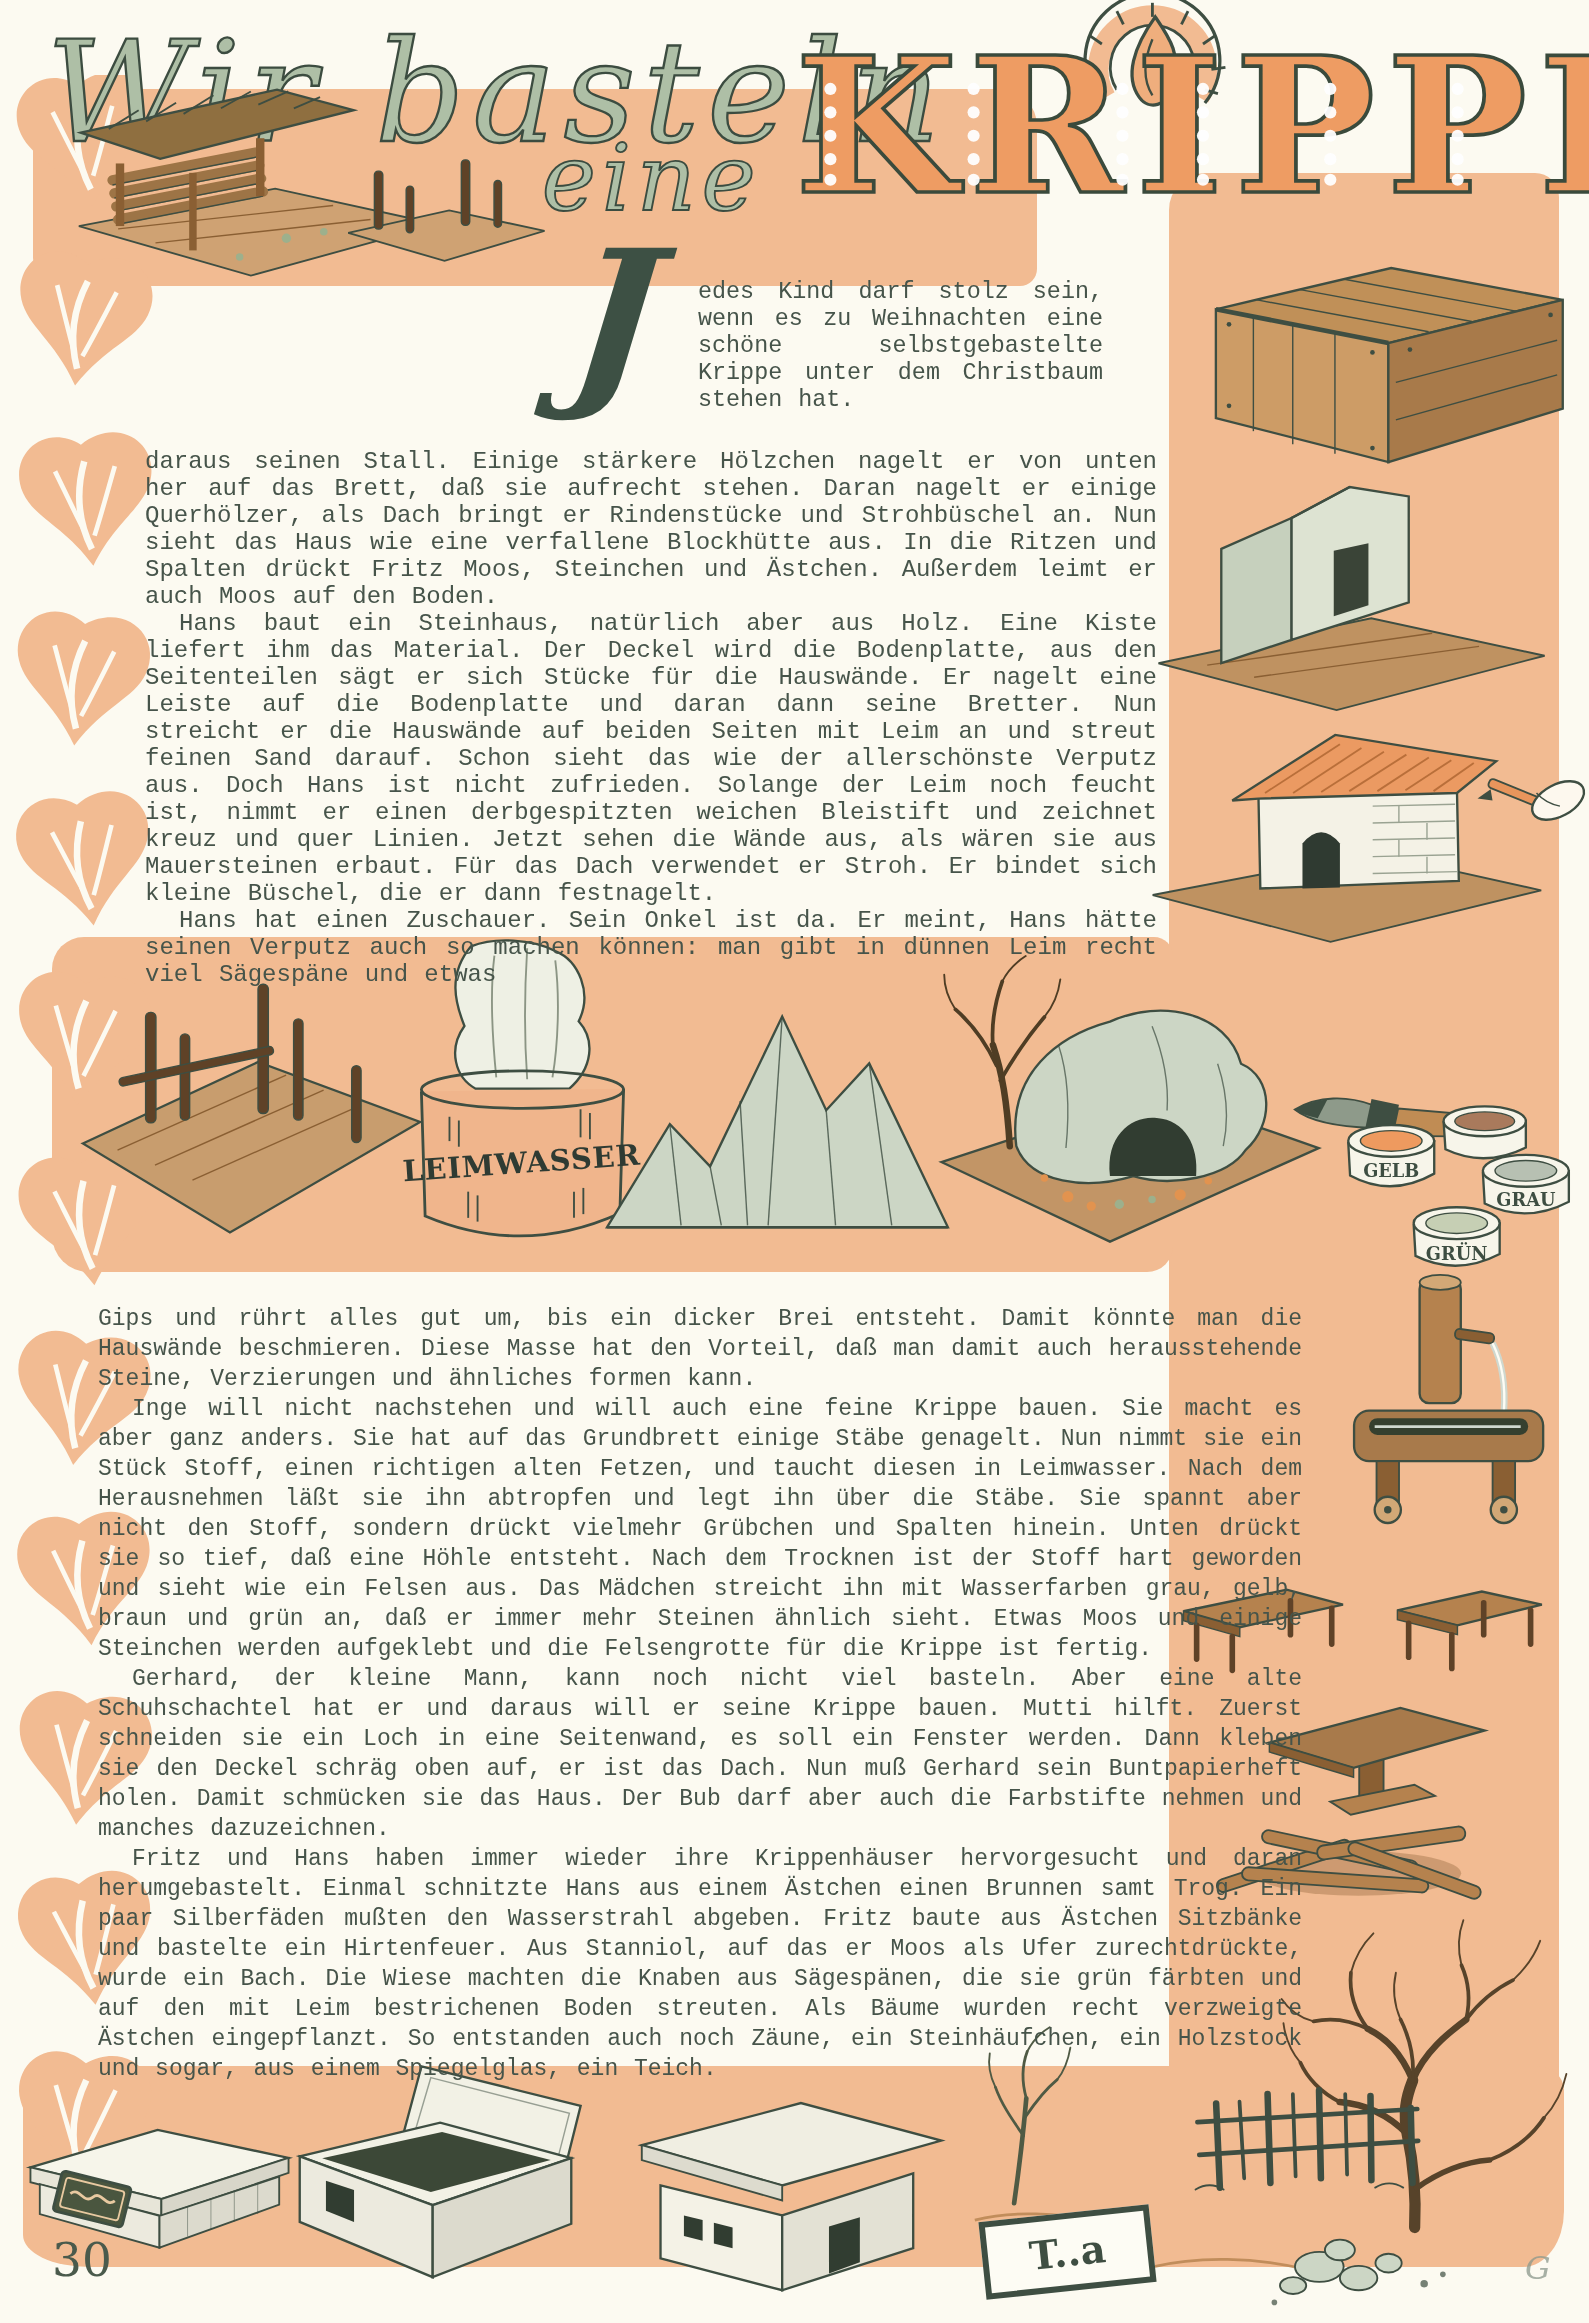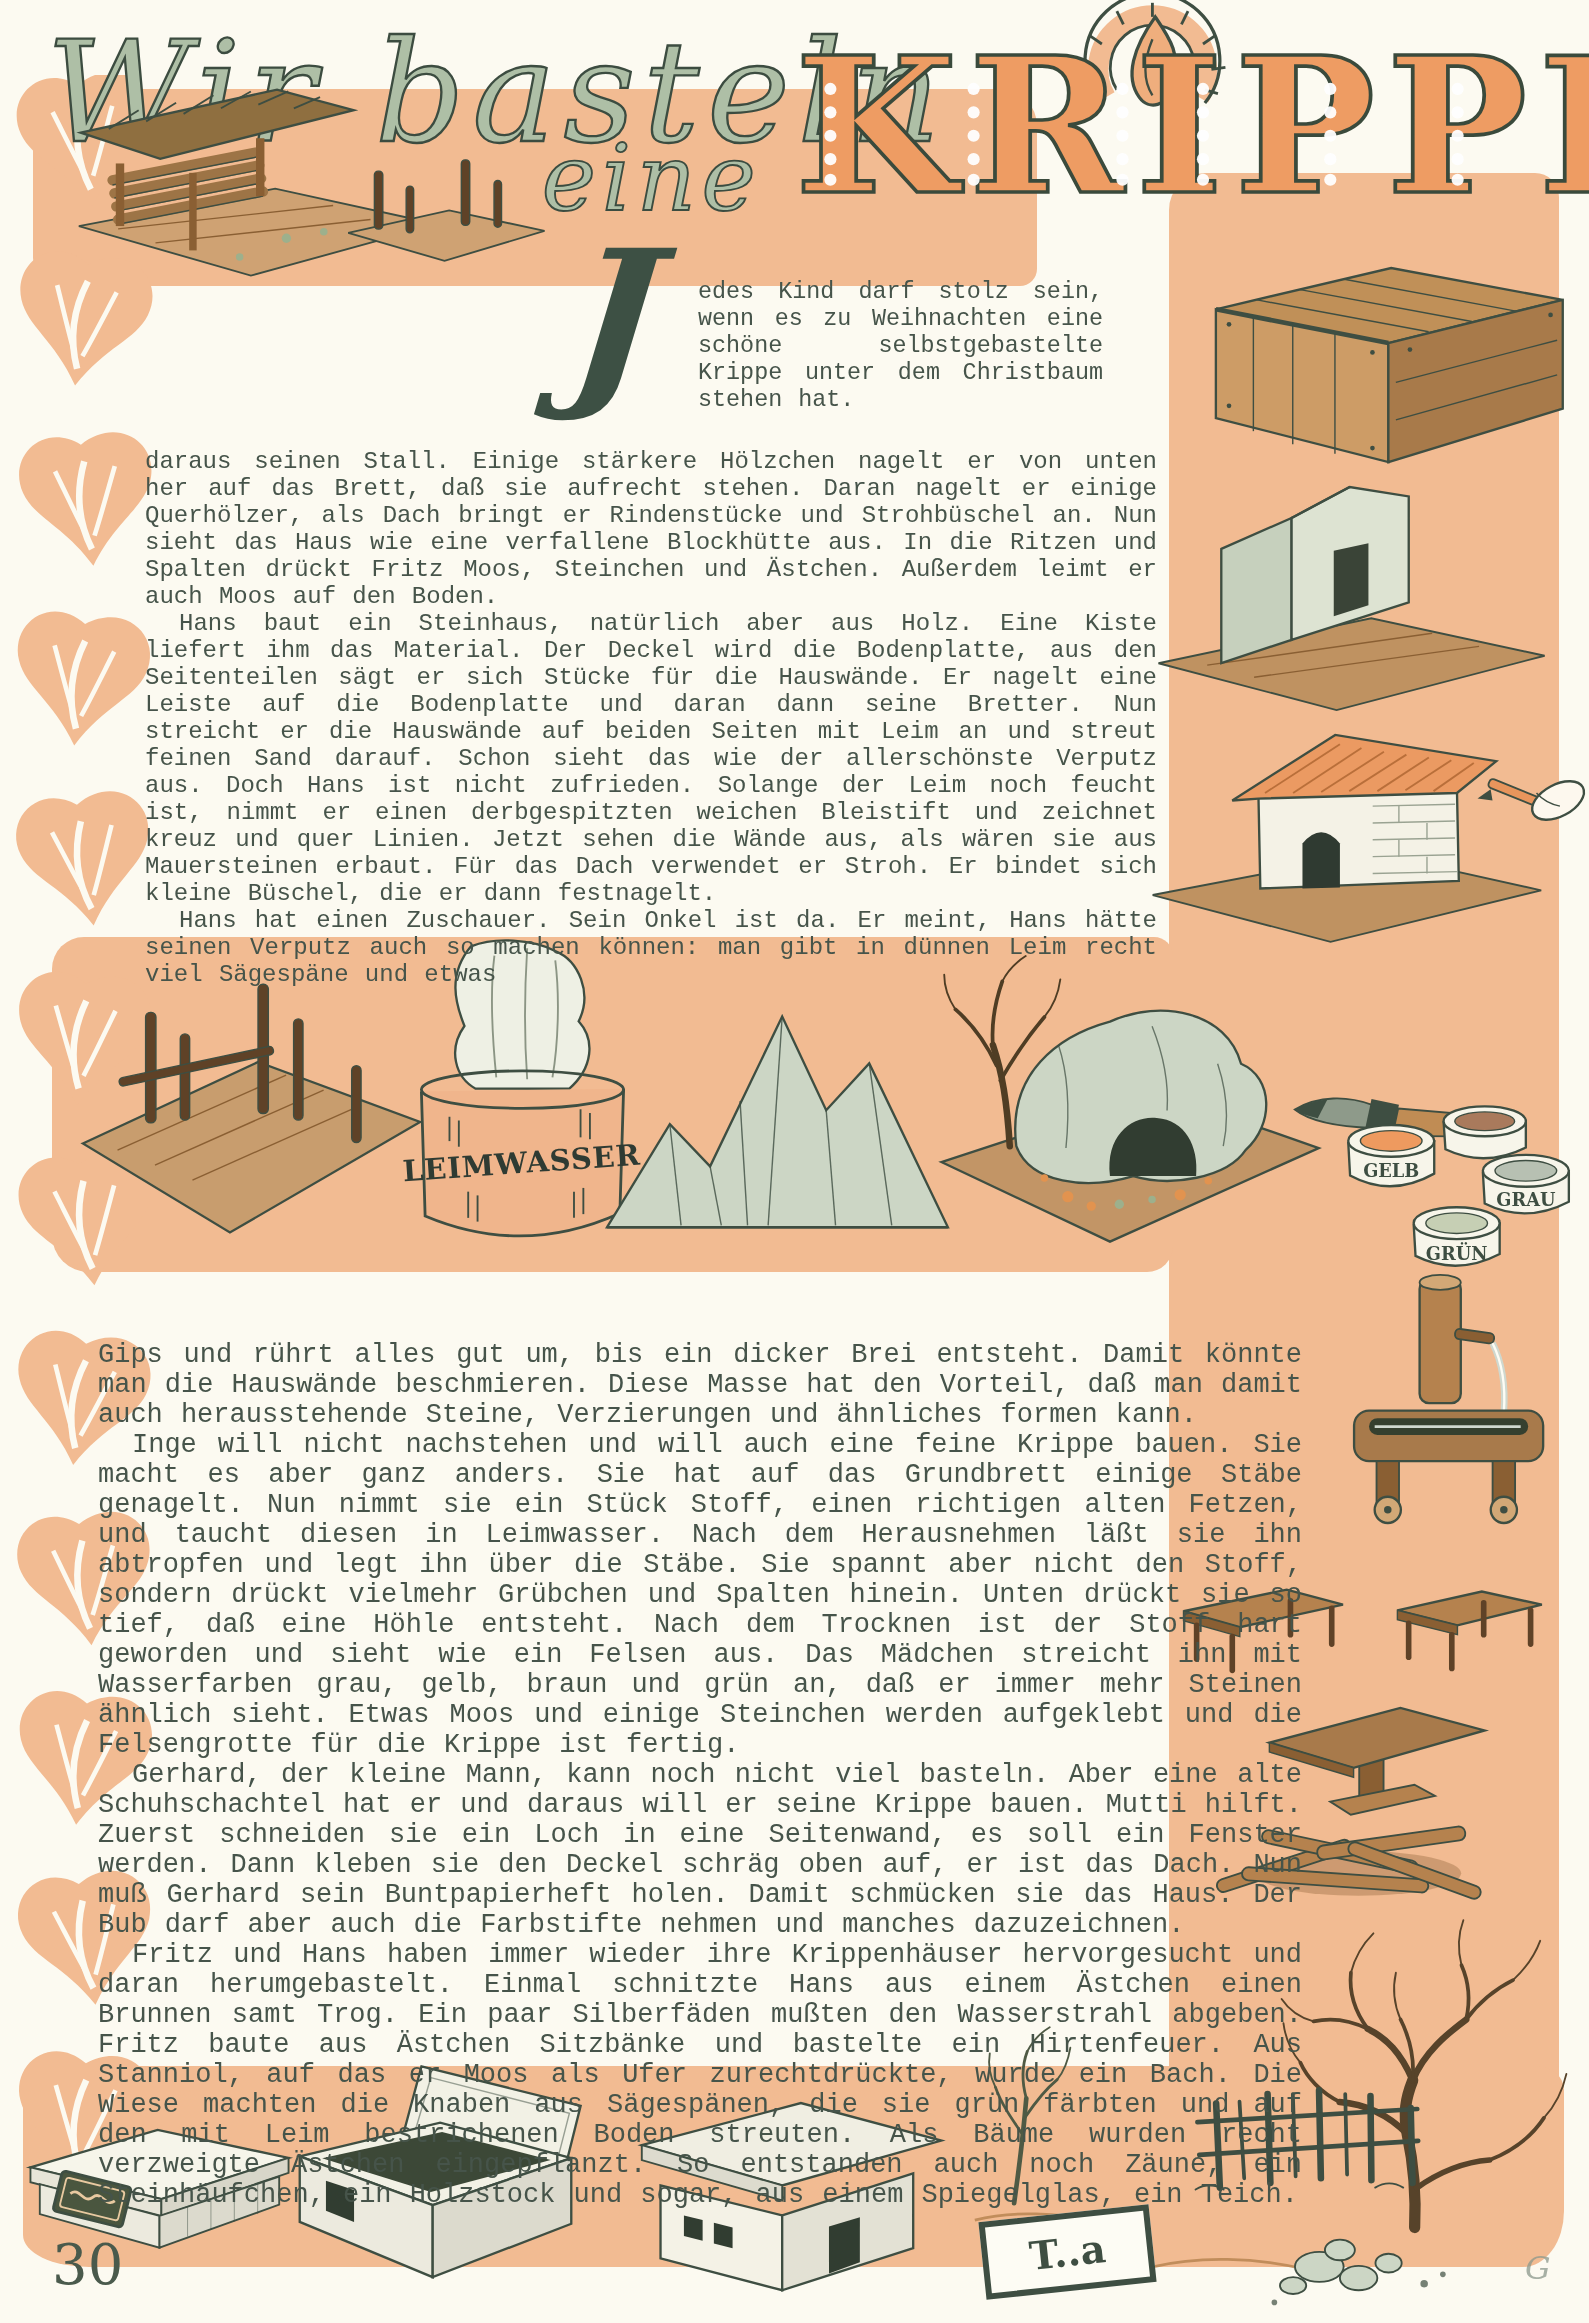--- a/index.html
+++ b/index.html
@@ -7,21 +7,21 @@
        font-family:"DejaVu Serif", serif;}
   .abs{position:absolute;}
   .band{position:absolute;background:#f2bb92;z-index:0;}
   .art{position:absolute;z-index:2;}
   .txt{position:absolute;z-index:3;color:#46544a;text-align:justify;
        font-family:Liberation Mono, monospace;}
   .txt p{margin:0;word-spacing:1.9px;}
   .indent{text-indent:34px;}
   #dropcap{position:absolute;z-index:3;left:573px;top:225px;font-size:184px;line-height:184px;
        font-style:italic;color:#3d5044;transform:skewX(-6deg);font-weight:bold;}
-  #page-number{position:absolute;z-index:4;left:52px;top:2232px;font-size:56px;color:#4a5a4c;}
+  #page-number{position:absolute;z-index:4;left:52px;top:2232px;font-size:47px;color:#4a5a4c;}
   #corner-mark{position:absolute;z-index:4;left:1525px;top:2249px;font-size:32px;font-style:italic;
        color:#8b988c;opacity:.75;}
   #signature-plaque{position:absolute;z-index:4;left:982px;top:2213px;width:159px;height:66px;
        background:#fdfcf4;border:6.6px solid #3e4e42;transform:rotate(-6deg);
        display:flex;align-items:center;justify-content:center;
        font-size:39px;font-weight:bold;color:#3e4e42;}
 </style>
 </head>
 <body>
 
@@ -355,21 +355,21 @@
   </g>
 
   <g>
     <path d="M84,152 L86,186 Q130,208 176,184 L176,150" fill="#f7f5ea" stroke="#3e4e42" stroke-width="2.5"></path>
     <ellipse cx="130" cy="151" rx="46" ry="17" fill="#f7f5ea" stroke="#3e4e42" stroke-width="2.5"></ellipse>
     <ellipse cx="130" cy="151" rx="33" ry="11" fill="#c6cfb4" stroke="#3e4e42" stroke-width="1.5"></ellipse>
     <text x="130" y="190" text-anchor="middle" font-family="DejaVu Serif, serif" font-weight="bold" font-size="19" fill="#3e4e42">GRÜN</text>
   </g>
 </svg>
 
-<div class="txt" style="left:98px;top:1304px;width:1204px;font-size:27px;line-height:30px;margin-top:36px;">
+<div class="txt" style="left:98px;top:1304px;width:1204px;font-size:23px;line-height:30px;">
   <p>Gips und rührt alles gut um, bis ein dicker Brei entsteht. Damit könnte man die Hauswände beschmieren. Diese Masse hat den Vorteil, daß man damit auch herausstehende Steine, Verzierungen und ähnliches formen kann.</p>
   <p class="indent">Inge will nicht nachstehen und will auch eine feine Krippe bauen. Sie macht es aber ganz anders. Sie hat auf das Grundbrett einige Stäbe genagelt. Nun nimmt sie ein Stück Stoff, einen richtigen alten Fetzen, und taucht diesen in Leimwasser. Nach dem Herausnehmen läßt sie ihn abtropfen und legt ihn über die Stäbe. Sie spannt aber nicht den Stoff, sondern drückt vielmehr Grübchen und Spalten hinein. Unten drückt sie so tief, daß eine Höhle entsteht. Nach dem Trocknen ist der Stoff hart geworden und sieht wie ein Felsen aus. Das Mädchen streicht ihn mit Wasserfarben grau, gelb, braun und grün an, daß er immer mehr Steinen ähnlich sieht. Etwas Moos und einige Steinchen werden aufgeklebt und die Felsengrotte für die Krippe ist fertig.</p>
   <p class="indent">Gerhard, der kleine Mann, kann noch nicht viel basteln. Aber eine alte Schuhschachtel hat er und daraus will er seine Krippe bauen. Mutti hilft. Zuerst schneiden sie ein Loch in eine Seitenwand, es soll ein Fenster werden. Dann kleben sie den Deckel schräg oben auf, er ist das Dach. Nun muß Gerhard sein Buntpapierheft holen. Damit schmücken sie das Haus. Der Bub darf aber auch die Farbstifte nehmen und manches dazuzeichnen.</p>
   <p class="indent">Fritz und Hans haben immer wieder ihre Krippenhäuser hervorgesucht und daran herumgebastelt. Einmal schnitzte Hans aus einem Ästchen einen Brunnen samt Trog. Ein paar Silberfäden mußten den Wasserstrahl abgeben. Fritz baute aus Ästchen Sitzbänke und bastelte ein Hirtenfeuer. Aus Stanniol, auf das er Moos als Ufer zurechtdrückte, wurde ein Bach. Die Wiese machten die Knaben aus Sägespänen, die sie grün färbten und auf den mit Leim bestrichenen Boden streuten. Als Bäume wurden recht verzweigte Ästchen eingepflanzt. So entstanden auch noch Zäune, ein Steinhäufchen, ein Holzstock und sogar, aus einem Spiegelglas, ein Teich.</p>
 </div>
 
 <svg class="art" style="left:1326px;top:1270px;" width="234" height="300" viewBox="0 0 250 320">
   <rect x="100" y="10" width="44" height="132" rx="10" fill="#b5824e" stroke="#3e4e42" stroke-width="2.5"></rect>
   <ellipse cx="122" cy="13" rx="22" ry="8" fill="#d2a876" stroke="#3e4e42" stroke-width="2"></ellipse>
   <rect x="138" y="62" width="42" height="11" rx="5" transform="rotate(8 138 67)" fill="#8a5f33" stroke="#3e4e42" stroke-width="2"></rect>

